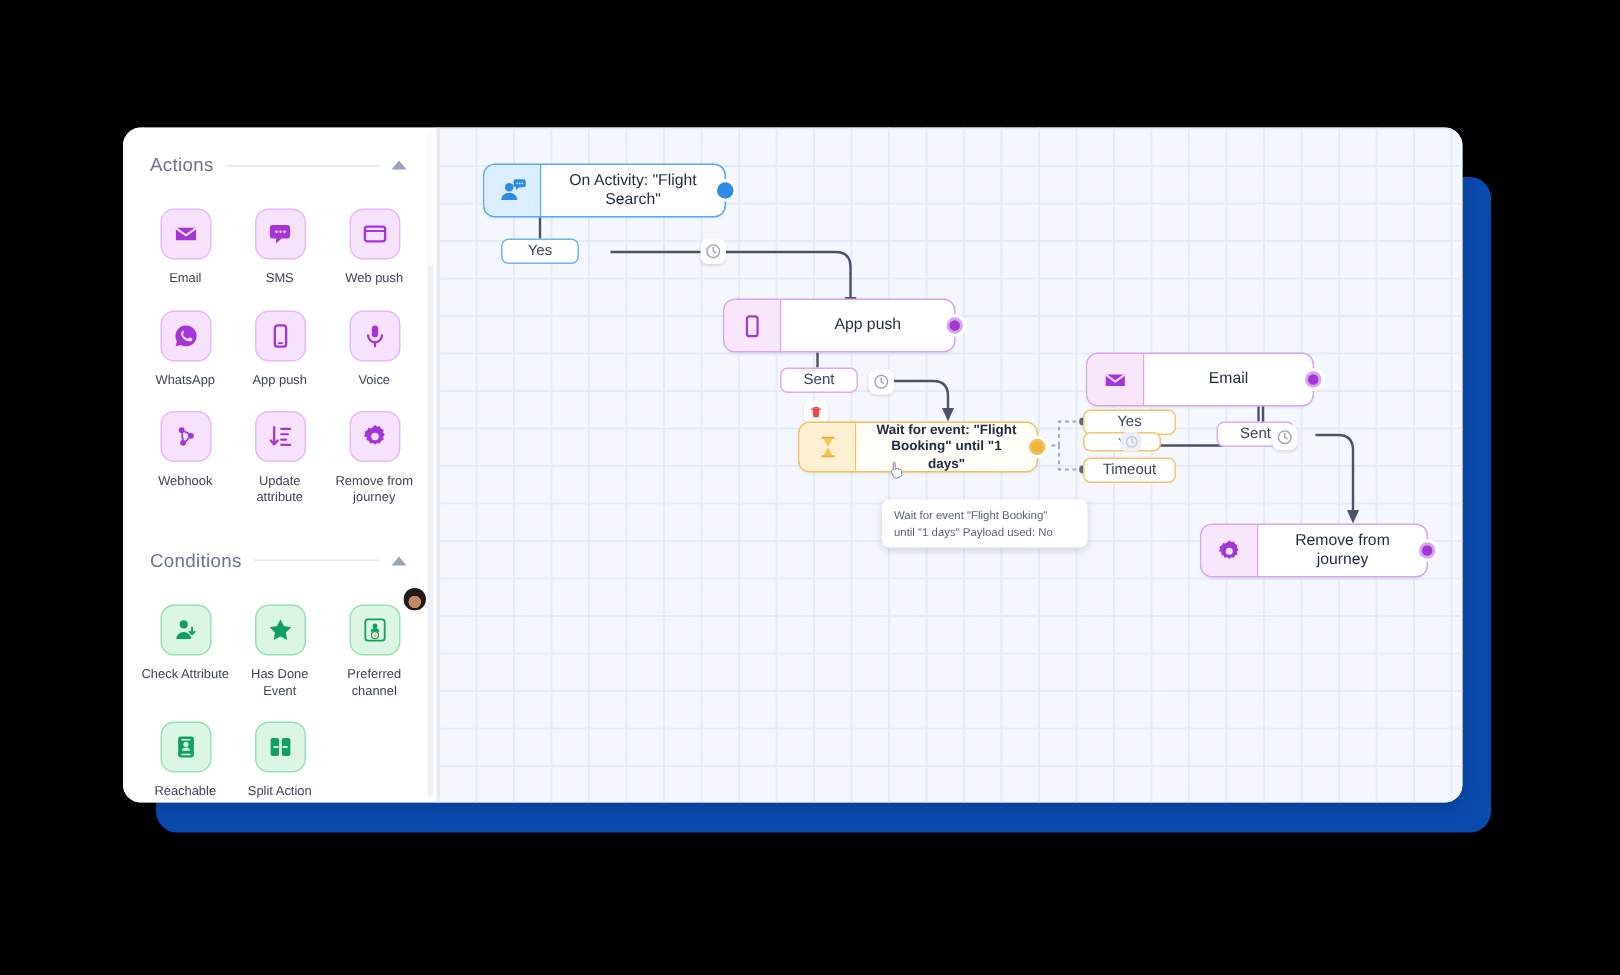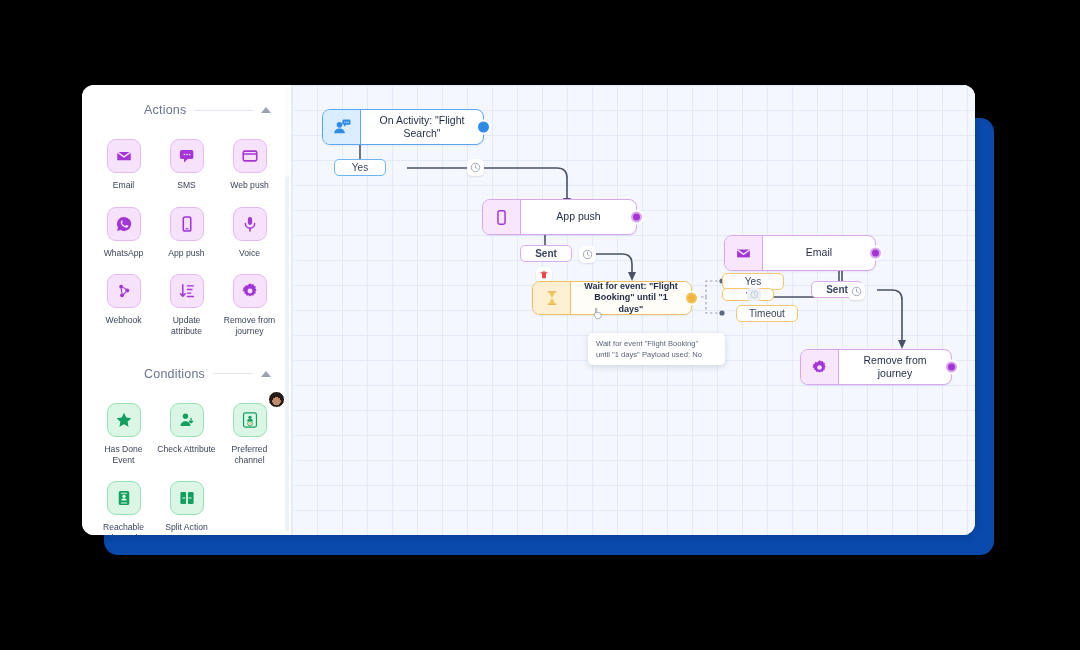--- a/index.html
+++ b/index.html
@@ -46,21 +46,21 @@
   .sb-thumb {
     position: absolute; right: 2px; top: 4px; width: 4px; height: 88px;
     background: #fbfbfc; border-radius: 3px;
   }
 
   .section-head {
     display: flex; align-items: center; gap: 8px;
     padding: 0 18px; height: 30px; margin-top: 10px;
   }
   .section-head .title {
-    font-size: 12.5px; color: #6b7490; letter-spacing: .2px; white-space: nowrap; margin-left: 44px;
+    font-size: 12.5px; color: #6b7490; letter-spacing: .2px; white-space: nowrap;
   }
   .section-head .rule { flex: 1; height: 1px; background: #e3e7ef; }
   .section-head .caret {
     width: 0; height: 0; border-left: 5px solid transparent;
     border-right: 5px solid transparent; border-bottom: 6px solid #9aa2b6;
     margin-right: 2px;
   }
 
   .tile-grid {
     display: grid; grid-template-columns: repeat(3, 1fr);
@@ -135,21 +135,21 @@
   .node.amber .body { background: #fffdf7; border-radius: 0 7px 7px 0; font-weight: 600; }
 
   
   .pill {
     position: absolute; height: 17px; min-width: 52px;
     background: #fff; border-radius: 5px;
     display: flex; align-items: center; justify-content: center;
     font-size: 10px; color: #3b4560;
   }
   .pill.blue  { border: 1.3px solid #6cb4f3; }
-  .pill.purple{ border: 1.3px solid #dcaaef; font-weight: bold; }
+  .pill.purple{ border: 1.3px solid #dcaaef; }
   .pill.amber { border: 1.3px solid #f2c66a; }
 
   
   .badge {
     position: absolute; width: 17px; height: 17px; border-radius: 5px;
     background: #fff; display: flex; align-items: center; justify-content: center;
     box-shadow: 0 1px 2px rgba(30,50,90,.14);
   }
 
   .tooltip {
@@ -277,35 +277,35 @@
         <div class="section-head" style="margin-top:14px;">
           <span class="title">Conditions</span>
           <span class="rule"></span>
           <span class="caret"></span>
         </div>
         <div class="tile-grid">
 
           <div class="tile green">
             <div class="box">
               <svg class="ic" width="18" height="18" viewBox="0 0 24 24">
-                  <path d="M12 2.4l3 6.1 6.7 1-4.9 4.7 1.2 6.7L12 17.7 5.9 20.9l1.2-6.7L2.2 9.5l6.8-1z" fill="#12a05f"></path>
-                </svg>
-            </div>
-            <span class="lbl">Has Done Event</span>
-          </div>
-
-          <div class="tile green">
-            <div class="box">
-              <svg class="ic" width="18" height="18" viewBox="0 0 24 24">
                   <circle cx="10" cy="7" r="3.6" fill="#12a05f"></circle>
                   <path d="M3.4 20c0-3.6 3-6.2 6.6-6.2s6.6 2.6 6.6 6.2z" fill="#12a05f"></path>
                   <path d="M17.4 9.8v5.6M15.2 13.6l2.2 2.2 2.2-2.2" stroke="#12a05f" stroke-width="1.7" fill="none" stroke-linecap="round" stroke-linejoin="round"></path>
                 </svg>
             </div>
             <span class="lbl">Check Attribute</span>
+          </div>
+
+          <div class="tile green">
+            <div class="box">
+              <svg class="ic" width="18" height="18" viewBox="0 0 24 24">
+                  <path d="M12 2.4l3 6.1 6.7 1-4.9 4.7 1.2 6.7L12 17.7 5.9 20.9l1.2-6.7L2.2 9.5l6.8-1z" fill="#12a05f"></path>
+                </svg>
+            </div>
+            <span class="lbl">Has Done Event</span>
           </div>
 
           <div class="tile green">
             <div class="box">
               <svg class="ic" width="18" height="18" viewBox="0 0 24 24">
                 <rect x="3.4" y="2.6" width="17.2" height="18.8" rx="2.4" fill="none" stroke="#12a05f" stroke-width="1.6"></rect>
                 <circle cx="12" cy="8.4" r="2.2" fill="#12a05f"></circle>
                 <path d="M8 13.6c0-2.1 1.8-3.3 4-3.3s4 1.2 4 3.3z" fill="#12a05f"></path>
                 <circle cx="12" cy="16.6" r="3.1" fill="#fdf0d2" stroke="#12a05f" stroke-width="1.1"></circle>
                 <path d="M12.6 14.6l-1.6 2.4h1.2l-.4 1.8 1.7-2.5h-1.2z" fill="#f29a36"></path>
@@ -447,21 +447,21 @@
       </div>
       <div class="pill amber" style="left:430px; top:203px; width:48px; height:13px; font-size:7.6px; z-index:4;">
         <span>Y</span>
       </div>
       <div class="badge" style="left:455px; top:203px; width:14px; height:13px; border-radius:4px; background:#eceff5; box-shadow:none; z-index:5;">
         <svg class="ic" width="9" height="9" viewBox="0 0 24 24">
             <circle cx="12" cy="12" r="9.2" fill="none" stroke="#c3c9d6" stroke-width="2.4"></circle>
             <path d="M12 6.6V12l3.6 2.2" stroke="#c3c9d6" stroke-width="2.4" fill="none" stroke-linecap="round"></path>
           </svg>
       </div>
-      <div class="pill amber" style="left:444px; top:220px; width:62px;">
+      <div class="pill amber" style="left:430px; top:220px; width:62px;">
         <span>Timeout</span>
       </div>
 
       <div class="node purple" style="left:432px; top:150px; width:152px;">
         <div class="icon-cell">
           <svg class="ic" width="17" height="17" viewBox="0 0 24 24">
               <path d="M3 6.5h18v11H3z" fill="#a435d6"></path>
               <path d="M3.6 7.2 12 13.2l8.4-6" stroke="#f8e6fd" stroke-width="1.8" fill="none" stroke-linecap="round"></path>
             </svg>
         </div>

